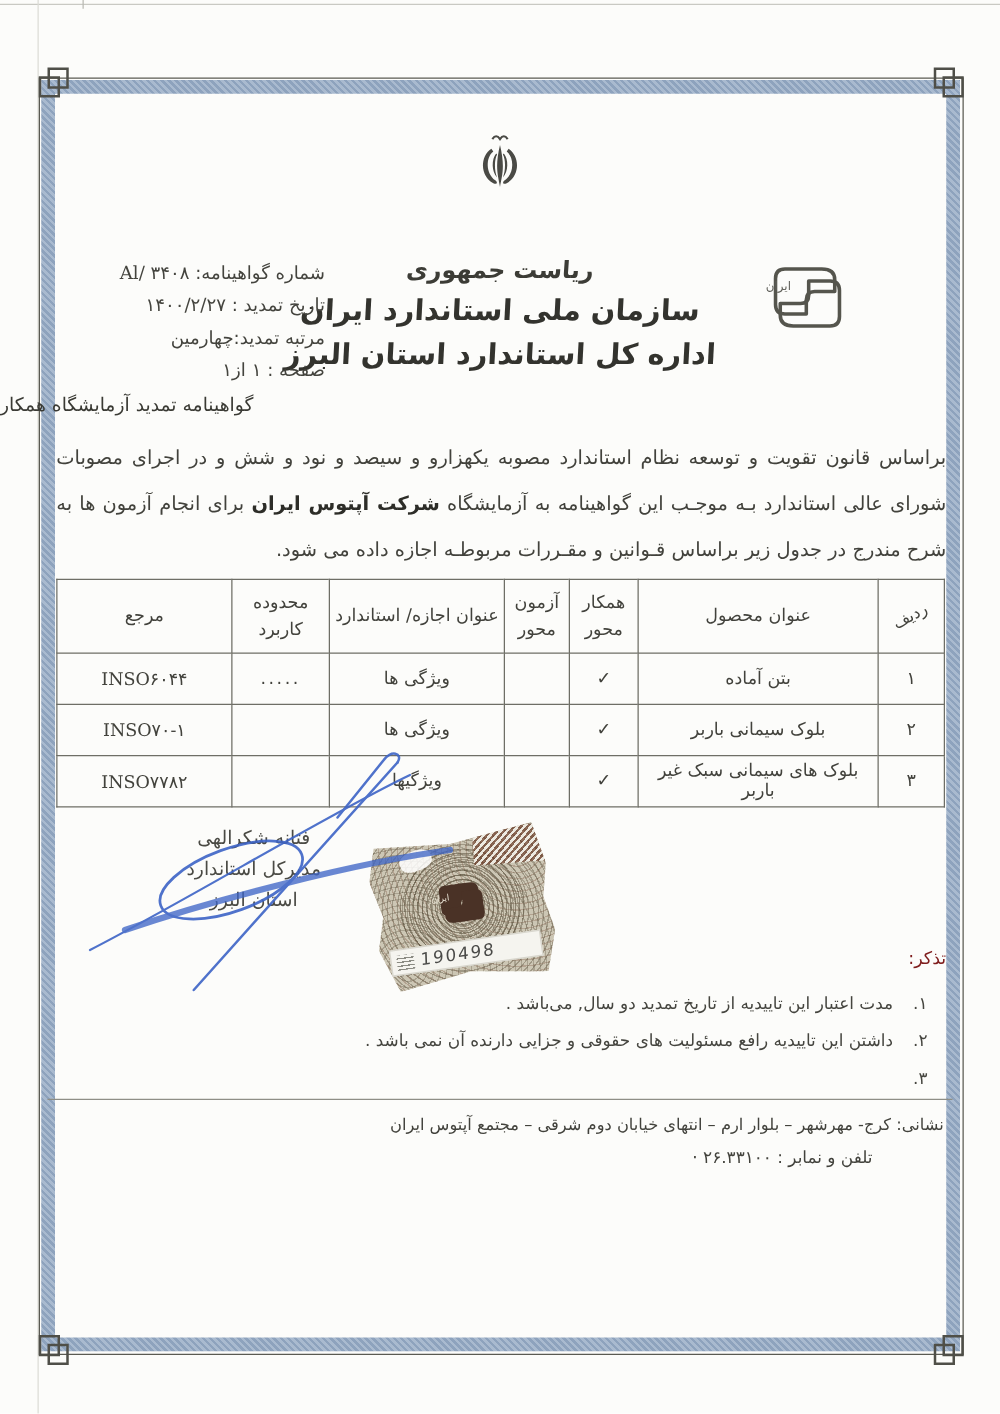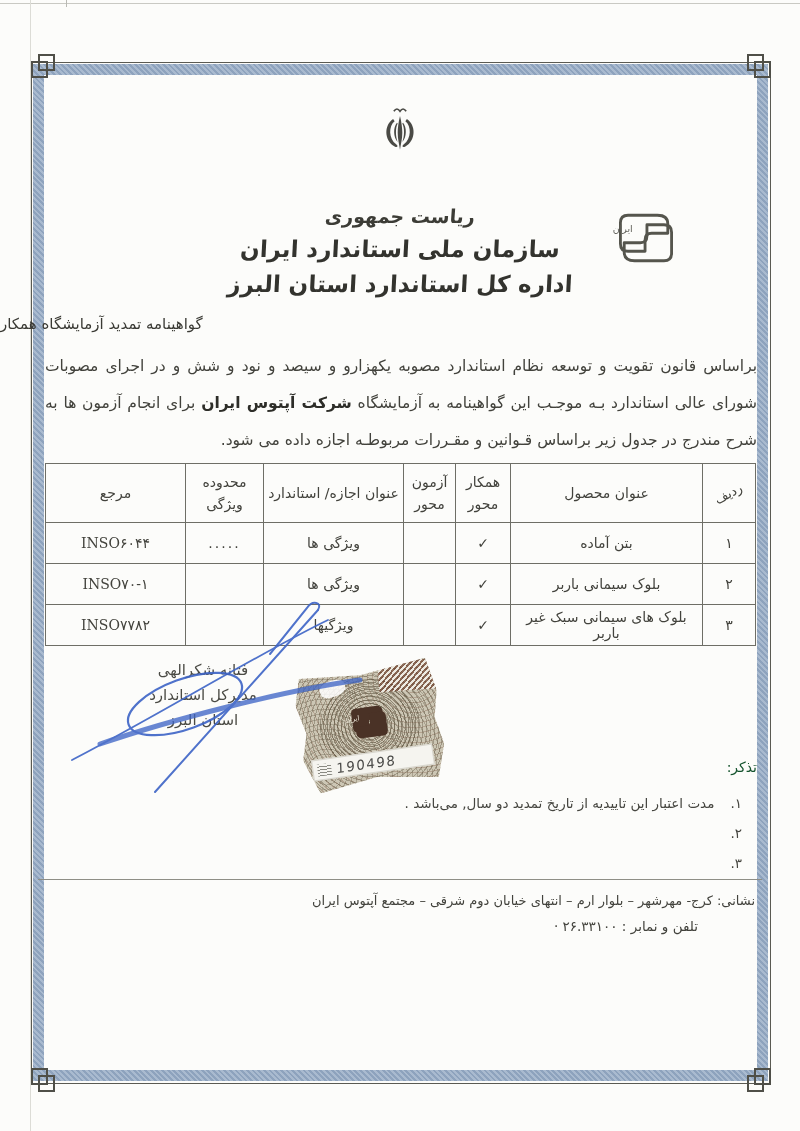--- a/index.html
+++ b/index.html
@@ -67,21 +67,21 @@
   .holo-logo{position:absolute;left:47px;top:34px;}
   .holo-squiggle{position:absolute;left:14px;bottom:14px;width:110px;height:7px;
     background:repeating-linear-gradient(90deg,rgba(80,70,50,.55) 0 3px,transparent 3px 6px);transform:rotate(-2deg);}
   .holo-strip{left:312px;top:752px;width:122px;height:21px;transform:rotate(-8deg);z-index:5;
     background:#f5f4ef;border:1px solid #d8d6cd;display:flex;align-items:center;direction:ltr;padding:0 4px;box-sizing:border-box;}
   .holo-strip .micro{width:14px;height:12px;margin-right:5px;
     background:repeating-linear-gradient(0deg,#8a8a82 0 1px,transparent 1px 3px);}
   .holo-serial{font-size:13.5px;letter-spacing:1.5px;color:#4a4a48;transform:skewX(-6deg);}
 
   
-  .notes-label{right:43px;top:759px;font-size:14px;color:#14532d;}
+  .notes-label{right:43px;top:759px;font-size:14px;color:#7f1d1d;}
   .notes-list{right:58px;top:794px;width:560px;font-size:13.5px;color:#45453f;}
   .note-item{display:flex;gap:16px;justify-content:flex-start;margin-bottom:11px;line-height:19px;}
   .note-no{flex:0 0 auto;}
   .separator{left:38px;top:879px;width:724px;border-top:1px solid #8e8e86;}
   .footer-address{right:45px;top:893px;width:712px;text-align:right;font-size:13px;color:#42423c;}
   .footer-phone{right:102px;top:918px;font-size:13.5px;color:#42423c;}
 
   svg .ink{stroke:#55554d;fill:none;stroke-width:3;stroke-linejoin:round;}
 </style>
 </head>
@@ -114,20 +114,29 @@
       <path d="M26 23 C21 29 21 42 27 48 C24 41 24 29 27 24 Z" fill="#4a4a45"></path>
       <path d="M34 23 C39 29 39 42 33 48 C36 41 36 29 33 24 Z" fill="#4a4a45"></path>
       <path d="M30 14 C28 22 27 30 27 36 C27 45 29 51 30 58 C31 51 33 45 33 36 C33 30 32 22 30 14 Z" fill="#4a4a45"></path>
     </svg>
   </div>
 
   <div class="abs motto">ریاست جمهوری</div>
   <div class="abs org">سازمان ملی استاندارد ایران</div>
   <div class="abs office">اداره کل استاندارد استان البرز</div>
 
+  <div class="abs meta">
+    <div>
+      <span>شماره گواهینامه:</span>
+      <bdi dir="ltr" class="serif">Al/ ۳۴۰۸</bdi>
+    </div>
+    <div>تاریخ تمدید : ۱۴۰۰/۲/۲۷</div>
+    <div>مرتبه تمدید:چهارمین</div>
+    <div>صفحه : ۱ از۱</div>
+  </div>
 
   <div class="abs isiri">
     <svg width="72" height="64" viewBox="0 0 76 66">
       <path class="ink" d="M37 47 L19 47 Q11 47 11 39 L11 17 Q11 9 19 9 L50 9 Q61 9 61 18 L61 28 L44 28 Q37 28 37 35 Z"></path>
       <path class="ink" d="M39 19 L57 19 Q65 19 65 27 L65 49 Q65 57 57 57 L26 57 Q15 57 15 48 L15 38 L32 38 Q39 38 39 31 Z"></path>
       <text x="24" y="27" font-size="10" fill="#60605a">ایران</text>
     </svg>
   </div>
 
   <div class="abs doc-title">گواهینامه تمدید آزمایشگاه همکار</div>
@@ -146,21 +155,21 @@
         <col style="width:78px">
         <col style="width:140px">
     </colgroup>
     <thead>
       <tr>
         <th><span class="rot">ردیف</span></th>
         <th>عنوان محصول</th>
         <th>همکار محور</th>
         <th>آزمون محور</th>
         <th>عنوان اجازه/ استاندارد</th>
-        <th>محدوده ویژگی</th>
+        <th>محدوده کاربرد</th>
         <th>مرجع</th>
       </tr>
     </thead>
     <tbody>
       <tr>
         <td>۱</td>
         <td>بتن آماده</td>
         <td class="check">✓</td>
         <td></td>
         <td>ویژگی ها</td>
@@ -225,20 +234,21 @@
   </div>
 
   <div class="abs notes-label">تذکر:</div>
   <div class="abs notes-list">
     <div class="note-item">
       <span class="note-no">۱.</span>
       <span>مدت اعتبار این تاییدیه از تاریخ تمدید دو سال, می‌باشد .</span>
     </div>
     <div class="note-item">
       <span class="note-no">۲.</span>
+      <span>داشتن این تاییدیه رافع مسئولیت های حقوقی و جزایی دارنده آن نمی باشد .</span>
     </div>
     <div class="note-item">
       <span class="note-no">۳.</span>
     </div>
   </div>
 
   <div class="abs separator"></div>
   <div class="abs footer-address">نشانی: کرج- مهرشهر – بلوار ارم – انتهای خیابان دوم شرقی – مجتمع آپتوس ایران</div>
   <div class="abs footer-phone">تلفن و نمابر : ۲۶.۳۳۱۰۰ ·</div>
 

